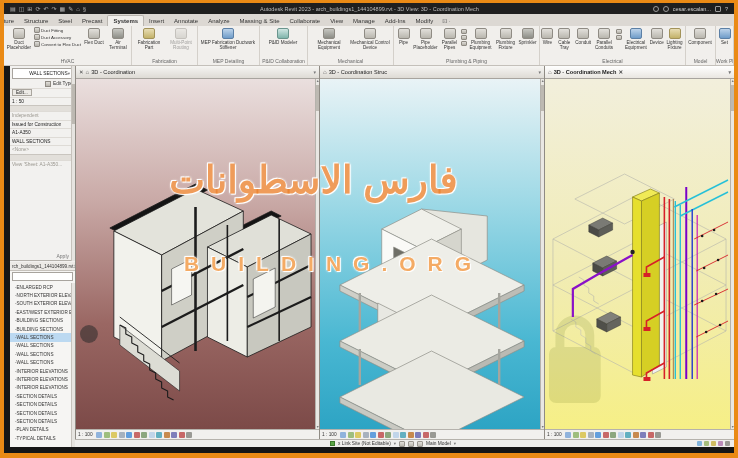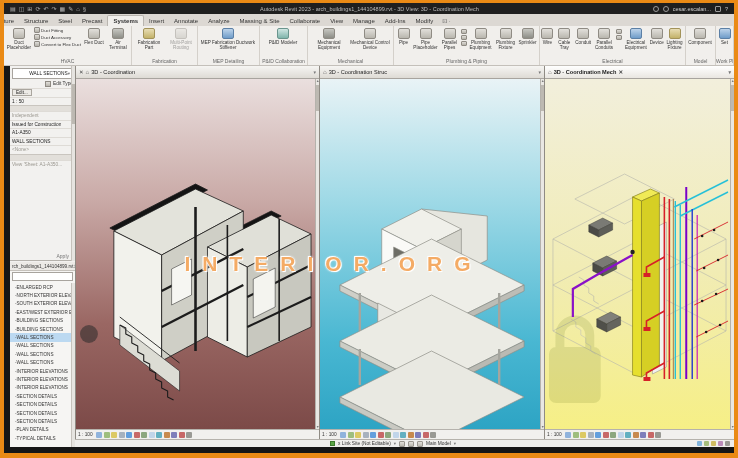--- a/index.html
+++ b/index.html
@@ -671,21 +671,22 @@
           <span class="chip"></span>
           <span class="chip"></span>
           <span class="chip"></span>
           <span class="chip"></span>
           <span class="chip"></span>
         </div>
       </div>
     </div>
 
     <div class="views watermark">
-      <div class="wm-en">INTERIOR.ORG</div>
+      <div class="wm-ar">فارس الاسطوانات</div>
+      <div class="wm-en">BUILDING.ORG</div>
     </div>
 
     <div class="statusbar">
       <span class="sb-spacer"></span>
       <span class="wsicon"></span>
       <span>x Link Site (Not Editable)</span>
       <span class="sb-dd">▾</span>
       <span class="sb-chip"></span>
       <span class="sb-chip"></span>
       <span class="sb-chip"></span>

